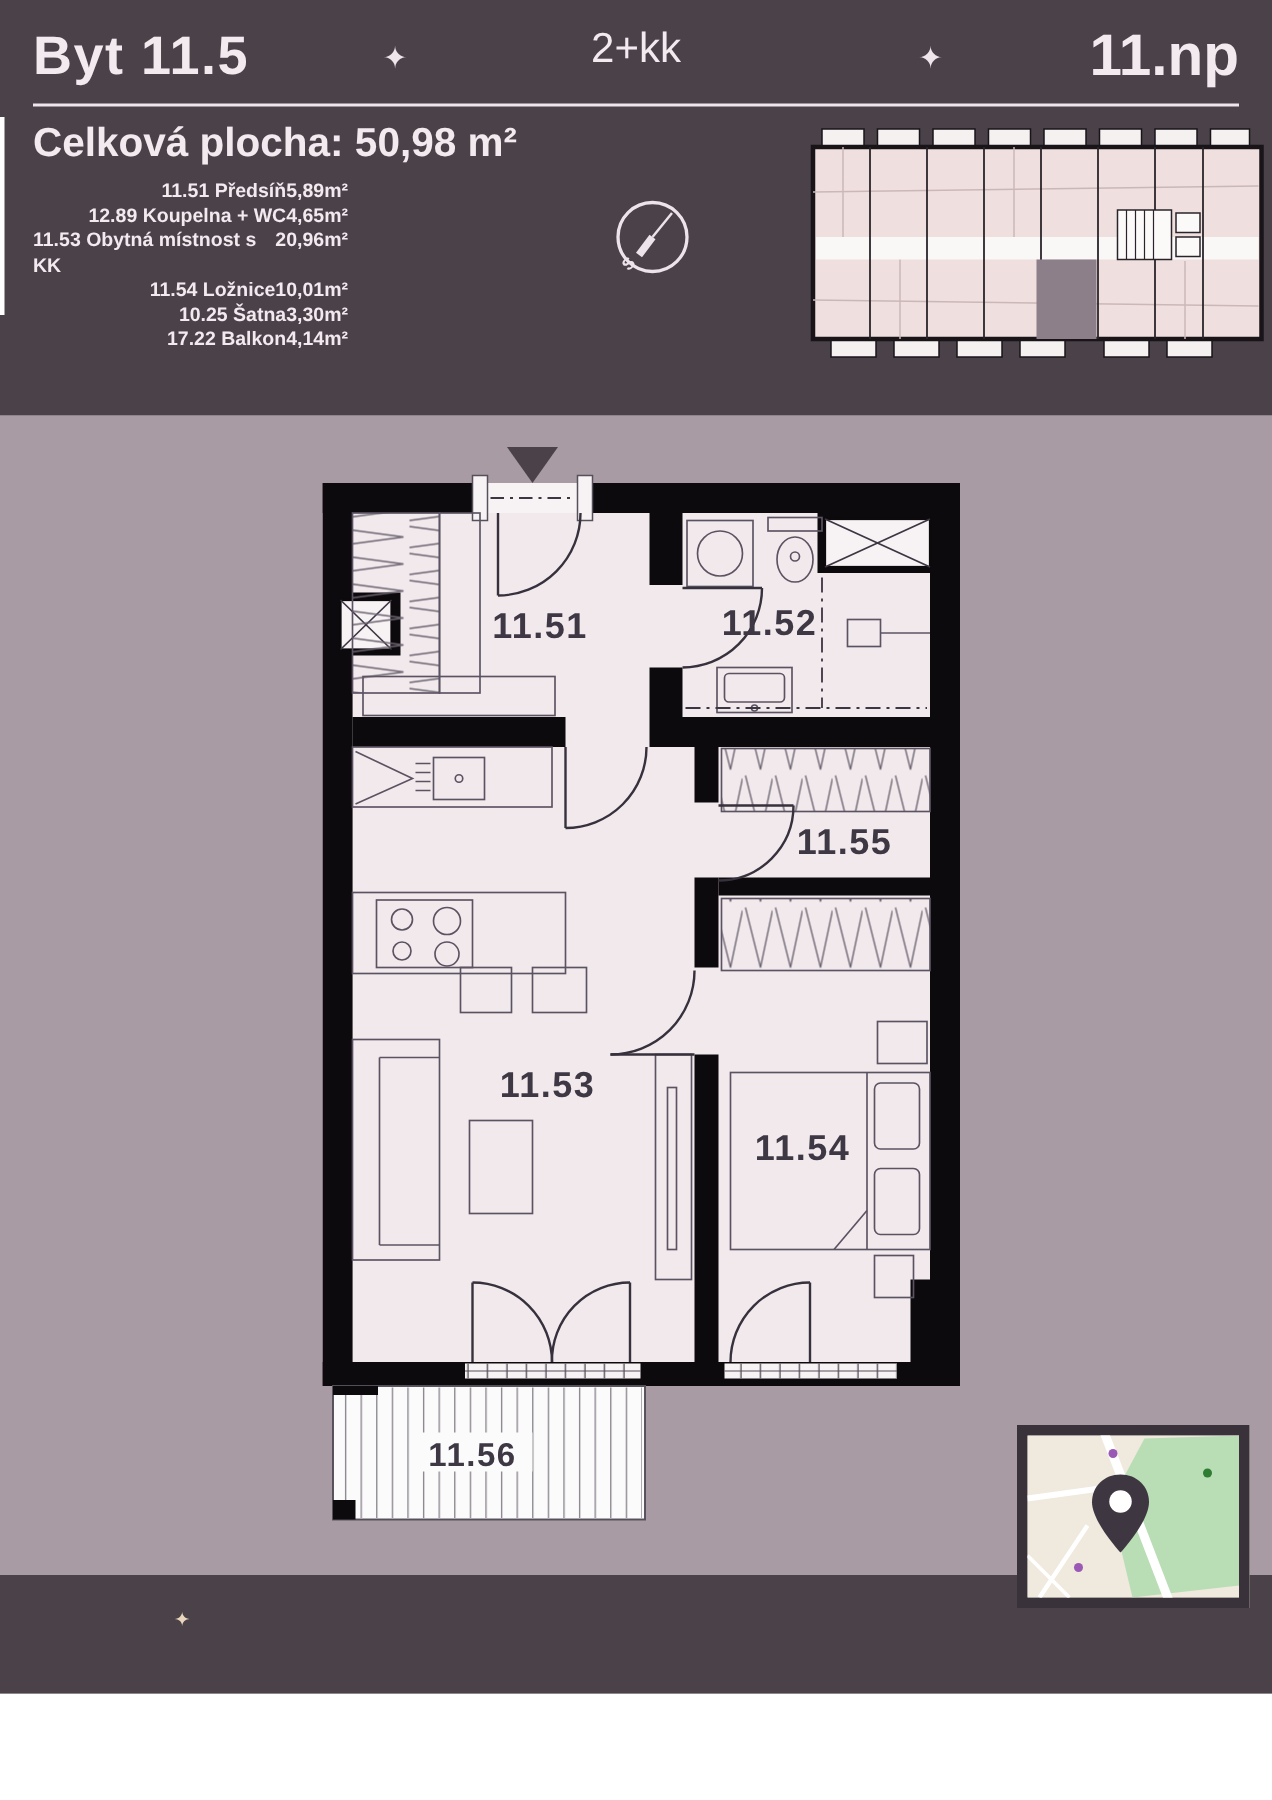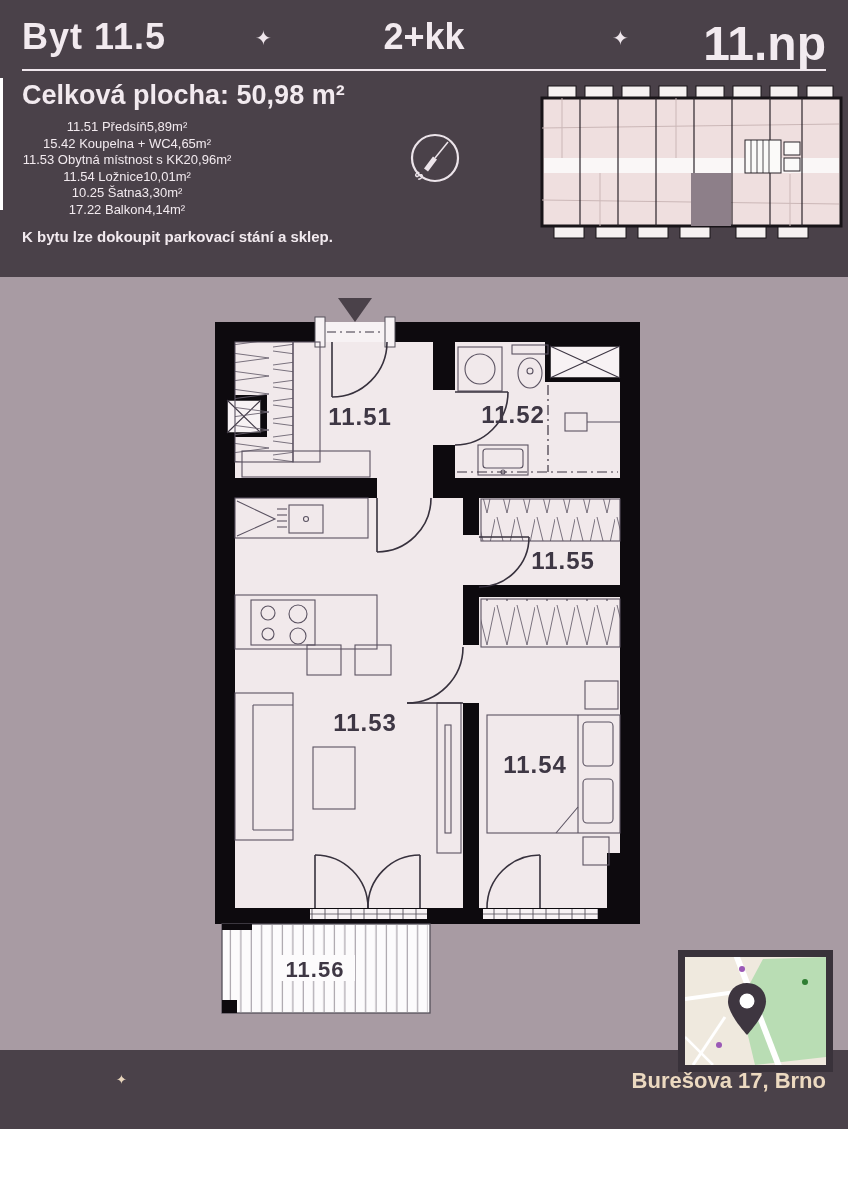--- a/index.html
+++ b/index.html
@@ -1,29 +1,29 @@
 <!DOCTYPE html>
 <html><head>
 <meta charset="utf-8">
 <style>
   html,body{margin:0;padding:0;}
   .page{position:relative;width:848px;height:1129px;overflow:hidden;
         font-family:"Liberation Sans","DejaVu Sans",sans-serif;background:#a89ba3;}
   
   .top{position:absolute;top:0;left:0;width:848px;height:277px;background:#4a4149;color:#f2eaef;}
   .hdr-unit{position:absolute;top:16px;left:22px;font-size:36px;font-weight:bold;letter-spacing:1px;}
-  .hdr-layout{position:absolute;top:16px;left:50%;transform:translateX(-50%);font-size:36px;font-weight:bold;text-align:right;}
-  .hdr-floor{position:absolute;top:16px;right:22px;font-size:48px;font-weight:bold;}
+  .hdr-layout{position:absolute;top:16px;left:50%;transform:translateX(-50%);font-size:28px;font-weight:normal;text-align:right;}
+  .hdr-floor{position:absolute;top:16px;right:22px;font-size:39px;font-weight:bold;}
   .dia{position:absolute;top:26px;font-size:20px;color:#efe6ec;}
   .dia1{left:255px;} .dia2{left:612px;}
   .hdr-line{position:absolute;top:69px;left:22px;right:22px;height:2px;background:#efe6ec;}
   .accent-line{position:absolute;top:78px;left:0;width:3px;height:132px;background:#ffffff;}
   .total{position:absolute;top:80px;left:22px;font-size:27px;font-weight:bold;text-align:right;}
   .room-list{position:absolute;top:119px;left:22px;width:210px;font-size:13px;}
-  .room-row{display:flex;justify-content:center;line-height:16.5px;}
+  .room-row{display:flex;justify-content:flex-end;line-height:16.5px;font-weight:bold;}
   .note{position:absolute;top:228px;left:22px;font-size:15px;font-weight:bold;}
   .compass{position:absolute;top:128px;left:405px;}
   .building{position:absolute;top:84px;left:540px;}
   
   .main{position:absolute;top:277px;left:0;width:848px;height:773px;background:#a89ba3;}
   .plan{position:absolute;top:295px;left:215px;}
   
   .footer{position:absolute;top:1050px;left:0;width:848px;height:150px;background:#4a4149;}
   .brand{position:absolute;top:1078px;left:28px;font-family:"Liberation Serif","DejaVu Serif",serif;
          font-size:64px;color:#e9d6bd;letter-spacing:1px;line-height:1;}
@@ -54,21 +54,21 @@
       <span>50,98 m²</span>
     </div>
 
     <div class="room-list">
       <div class="room-row">
         <span class="room-name">11.51 Předsíň</span>
         <span class="room-area">5,89m²</span>
       </div>
 
       <div class="room-row">
-        <span class="room-name">15.42 Koupelna + WC</span>
+        <span class="room-name">12.89 Koupelna + WC</span>
         <span class="room-area">4,65m²</span>
       </div>
 
       <div class="room-row">
         <span class="room-name">11.53 Obytná místnost s KK</span>
         <span class="room-area">20,96m²</span>
       </div>
 
       <div class="room-row">
         <span class="room-name">11.54 Ložnice</span>
@@ -79,21 +79,20 @@
         <span class="room-name">10.25 Šatna</span>
         <span class="room-area">3,30m²</span>
       </div>
 
       <div class="room-row">
         <span class="room-name">17.22 Balkon</span>
         <span class="room-area">4,14m²</span>
       </div>
     </div>
 
-    <div class="note">K bytu lze dokoupit parkovací stání a sklep.</div>
 
     <svg class="compass" width="60" height="60" viewBox="0 0 60 60">
       <circle cx="30" cy="30" r="23" fill="none" stroke="#ece4ea" stroke-width="2.2"></circle>
       <line x1="43" y1="14" x2="30" y2="30" stroke="#ece4ea" stroke-width="1.6"></line>
       <line x1="30" y1="30" x2="21" y2="42" stroke="#ece4ea" stroke-width="5"></line>
       <text x="14" y="53" fill="#ece4ea" font-size="11" font-weight="bold" transform="rotate(-45 14 53)">S</text>
     </svg>
 
     <svg class="building" width="303" height="156" viewBox="0 0 303 156">
       <g>
@@ -307,21 +306,20 @@
       <text x="150" y="436">11.53</text>
       <text x="320" y="478">11.54</text>
       <text x="348" y="274">11.55</text>
       <text x="100" y="682" font-size="22">11.56</text>
     </g>
   </svg>
 
   <section class="footer"></section>
   <div class="brand-mark">✦</div>
   <div class="brand-sub">BUREŠOVA</div>
-  <div class="address">Burešova 17, Brno</div>
 
   <div class="map">
     <svg width="141" height="108" viewBox="0 0 141 108">
       <rect x="0" y="0" width="141" height="108" fill="#efe9de"></rect>
       <polygon points="78,2 141,0 141,100 70,108 55,45" fill="#b9ddb4"></polygon>
       <line x1="50" y1="-5" x2="95" y2="112" stroke="#ffffff" stroke-width="6"></line>
       <line x1="0" y1="42" x2="58" y2="34" stroke="#ffffff" stroke-width="4"></line>
       <line x1="8" y1="108" x2="40" y2="60" stroke="#ffffff" stroke-width="3"></line>
       <line x1="0" y1="80" x2="28" y2="108" stroke="#ffffff" stroke-width="2.5"></line>
       <circle cx="34" cy="88" r="3" fill="#9b59b6"></circle>

